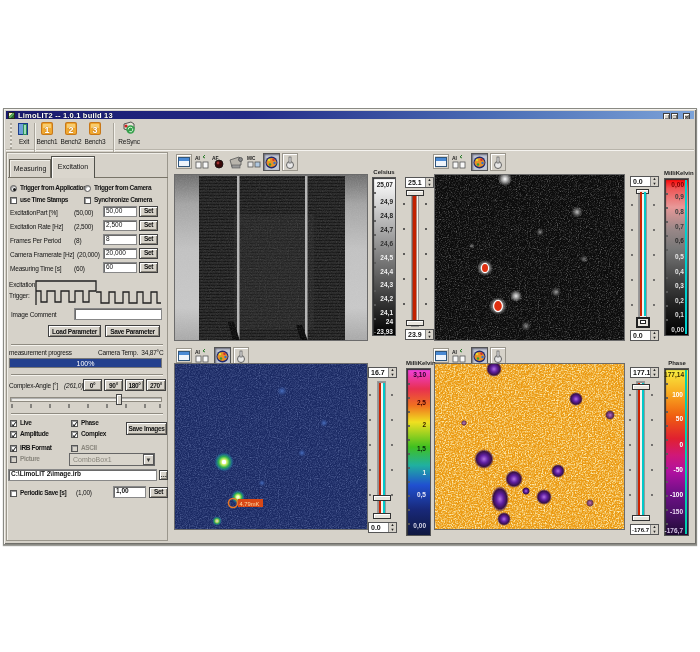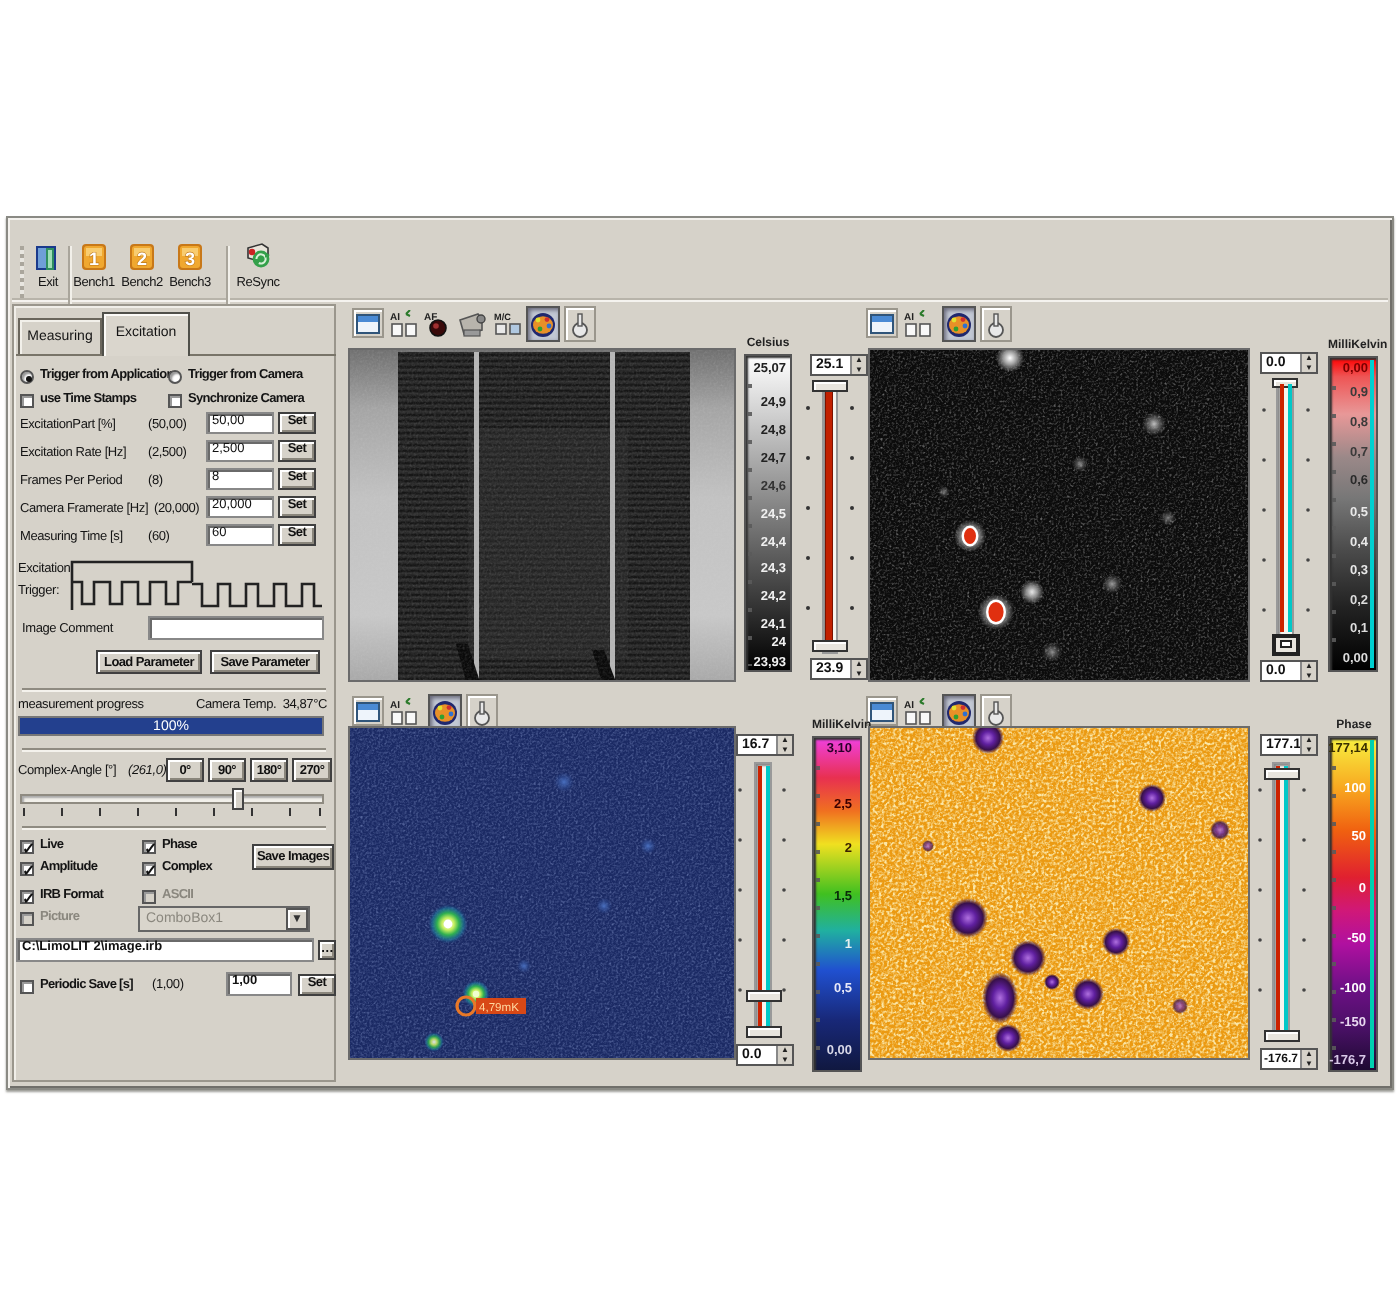--- a/index.html
+++ b/index.html
@@ -32,20 +32,27 @@
 .cbtitle{position:absolute;font-size:6px;font-weight:bold;color:#222;text-align:center}
 .clab{position:absolute;right:2px;font-size:6.5px;font-weight:bold;text-align:right}
 
 .spin{position:absolute;width:29px;height:11px;background:#fff;border:1px solid #555;font-size:7px;font-weight:bold;color:#111;line-height:10px;padding-left:2px}
 .spin .ud{position:absolute;right:0;top:0;width:8px;height:9px;background:#d6d2c9;border-left:1px solid #888;font-size:4px;line-height:4.5px;text-align:center;color:#222}
 .vhandle{position:absolute;background:#e8e5de;border:1px solid #333;box-shadow:inset 1px 1px 0 #fff}
 </style>
 </head><body>
 <div id="page">
 <div id="win">
+  <div id="titlebar">
+    <div class="ticon"></div>
+    <div class="ttext">LimoLIT2 -- 1.0.1 build 13</div>
+    <div class="wbtn" style="right:24px">_</div>
+    <div class="wbtn" style="right:16px">□</div>
+    <div class="wbtn" style="right:4px">×</div>
+  </div>
   <div id="toolbar">
     <div class="abs" style="left:4px;top:4px;width:2px;height:26px;background:repeating-linear-gradient(to bottom,#aaa69c 0 2px,#e8e6e0 2px 4px)"></div>
     <svg class="abs" style="left:12px;top:3px" width="11" height="14" viewBox="0 0 11 14">
       <rect x="0" y="1" width="10" height="12" fill="#1a3a8c"></rect>
       <rect x="1" y="2" width="4" height="10" fill="#6f9fd8"></rect>
       <rect x="5" y="2" width="4" height="11" fill="#2f8f5f"></rect>
       <rect x="6" y="3" width="2" height="9" fill="#9fdfb7"></rect>
     </svg>
     <div class="abs t7" style="left:6px;top:19px;width:24px;text-align:center">Exit</div>
     <div class="tsep" style="left:28px"></div>

